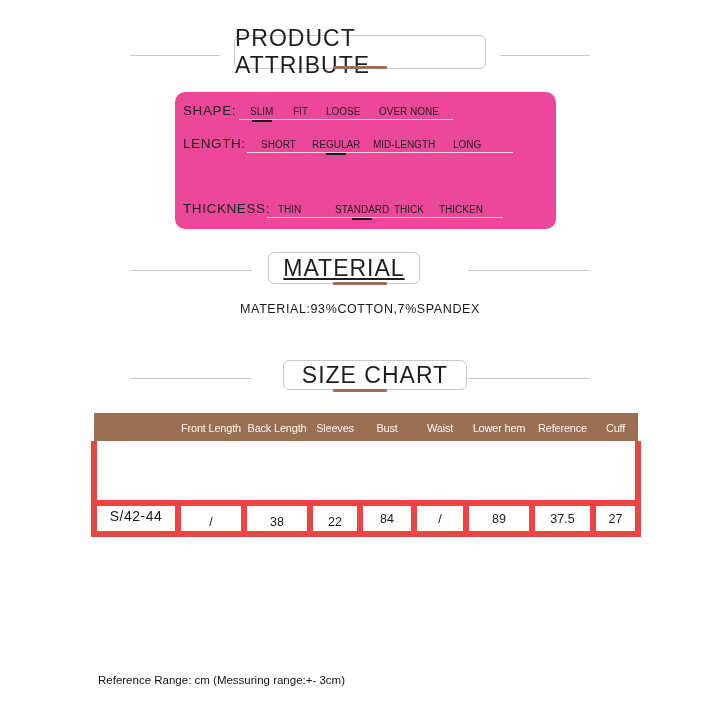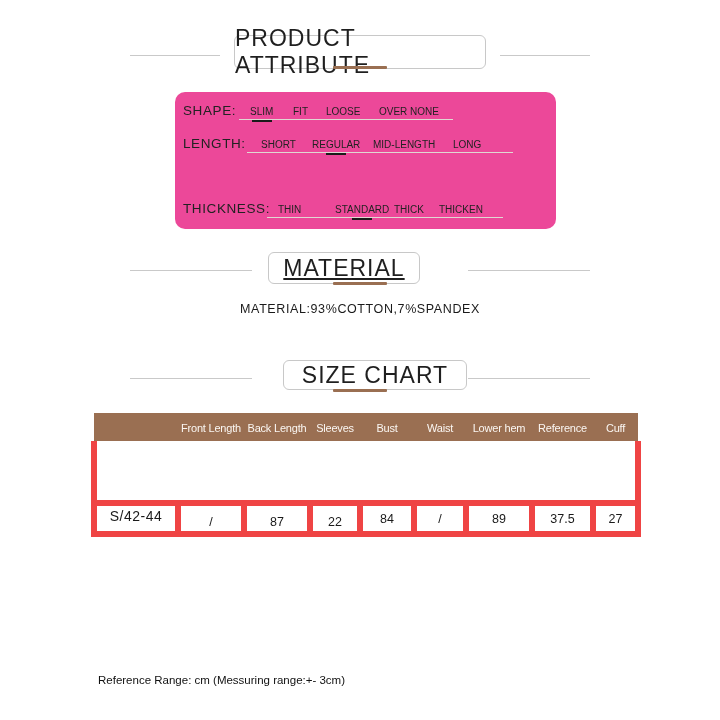--- a/index.html
+++ b/index.html
@@ -157,21 +157,21 @@
       <td class="inner"></td>
       <td class="inner"></td>
       <td class="inner"></td>
       <td class="inner"></td>
       <td class="inner"></td>
       <td class="last"></td>
     </tr>
     <tr>
       <td class="size">S/42-44</td>
       <td class="val">/</td>
-      <td class="val">87</td>
+      <td class="val">38</td>
       <td class="val">22</td>
       <td>84</td>
       <td>/</td>
       <td>89</td>
       <td>37.5</td>
       <td>27</td>
     </tr>
   </tbody>
 </table>
 

